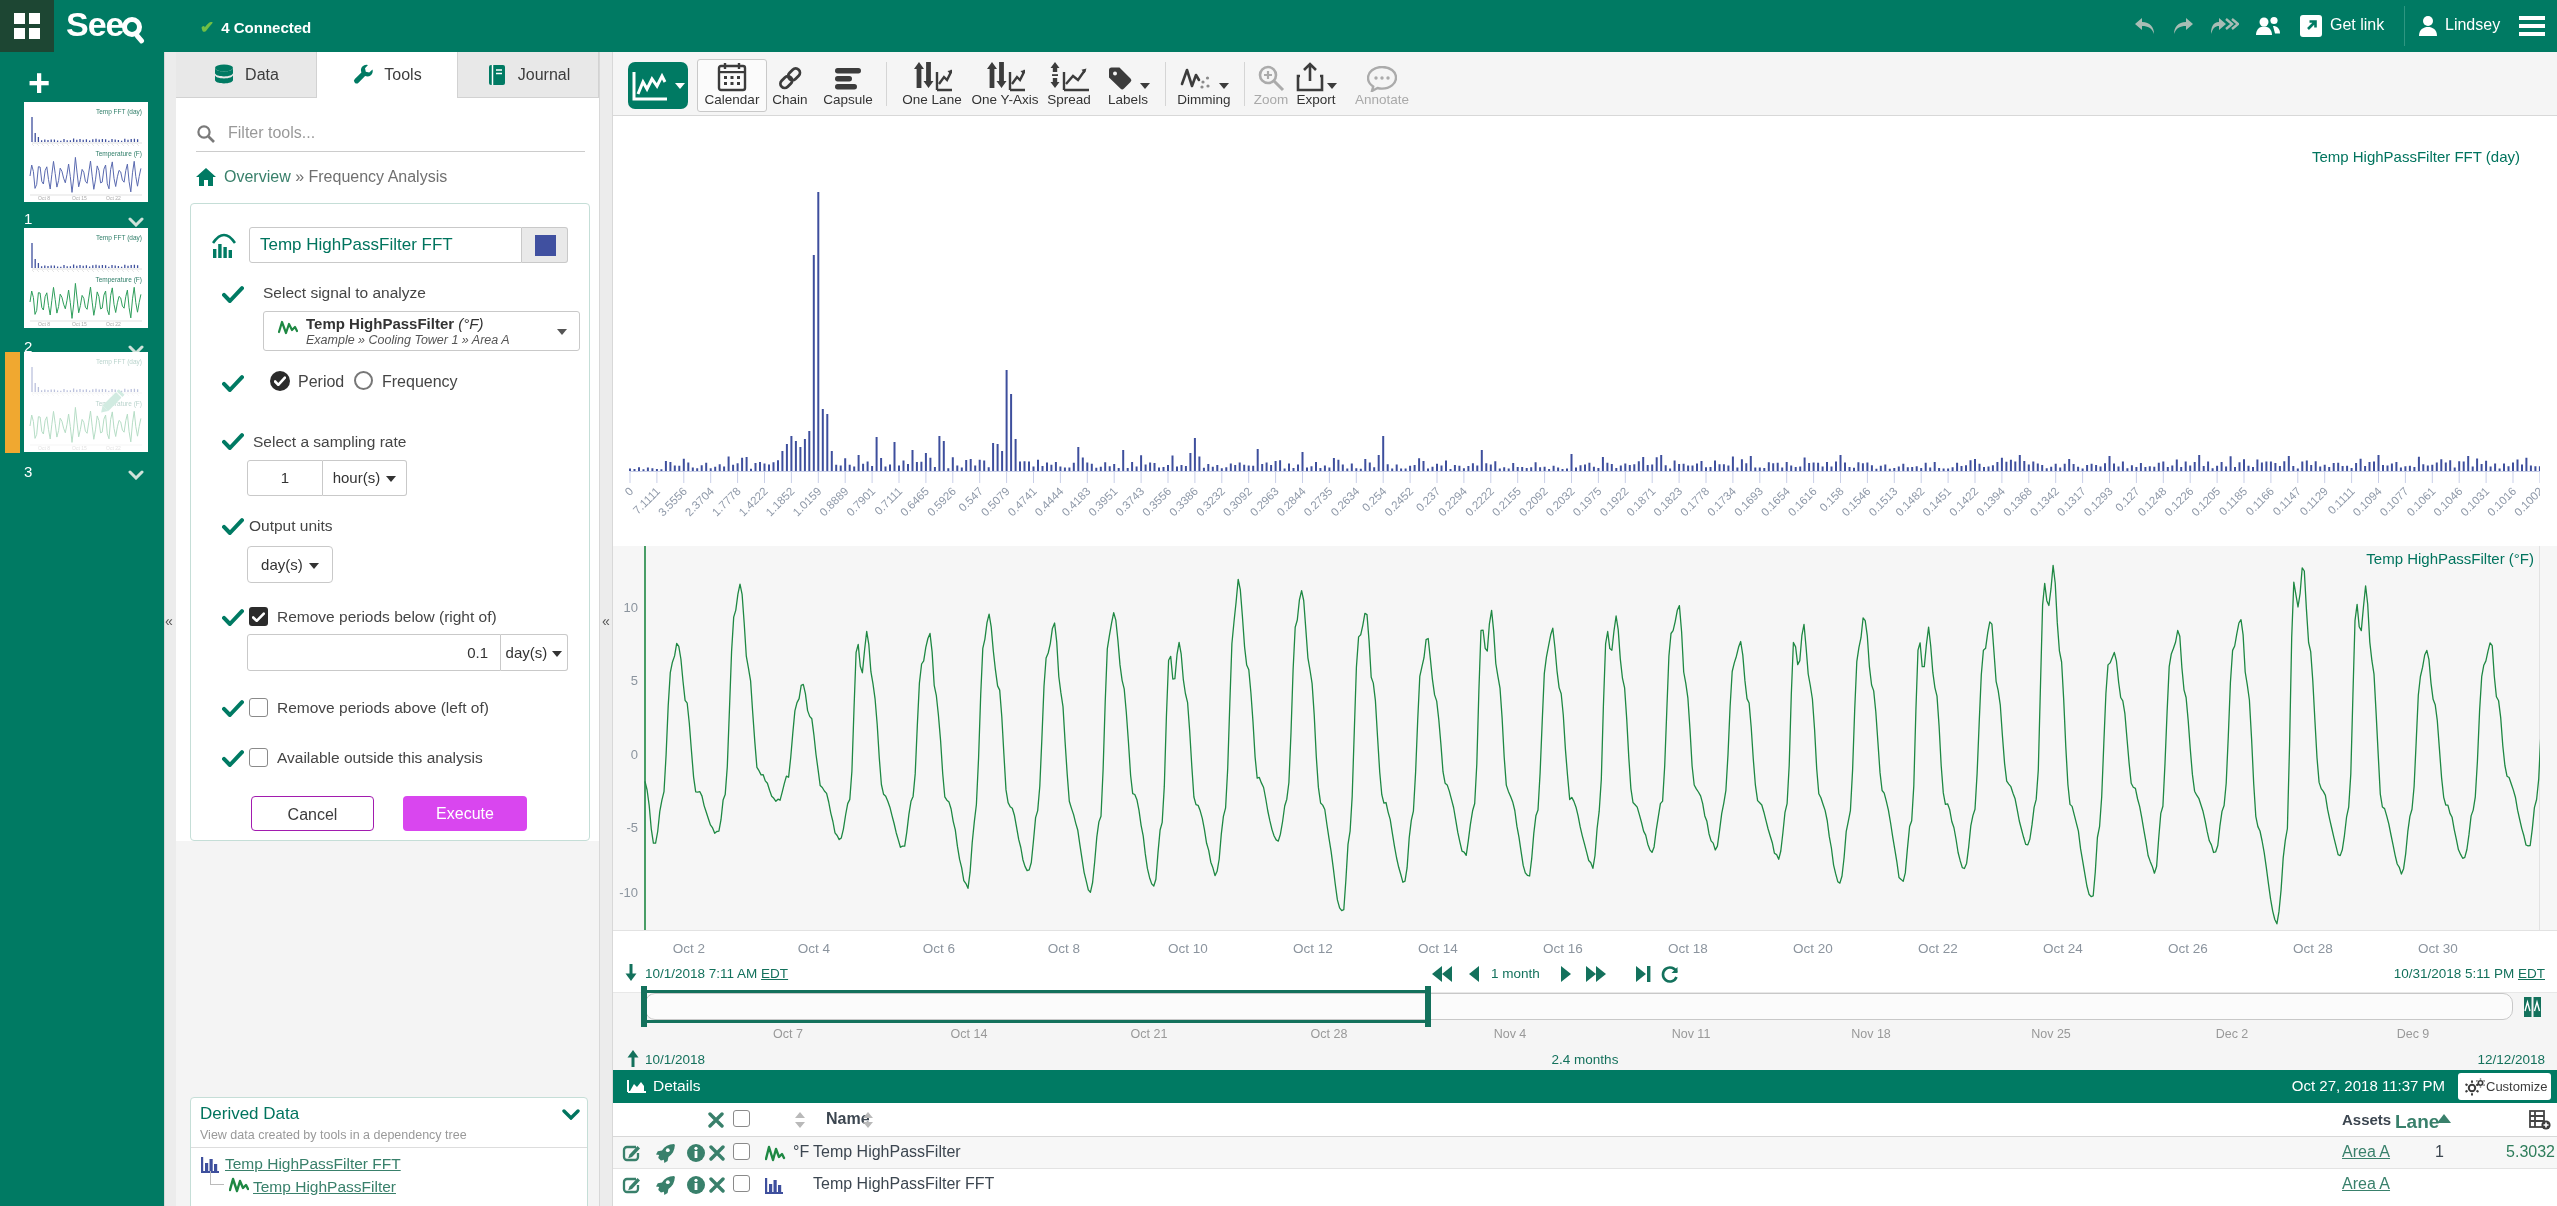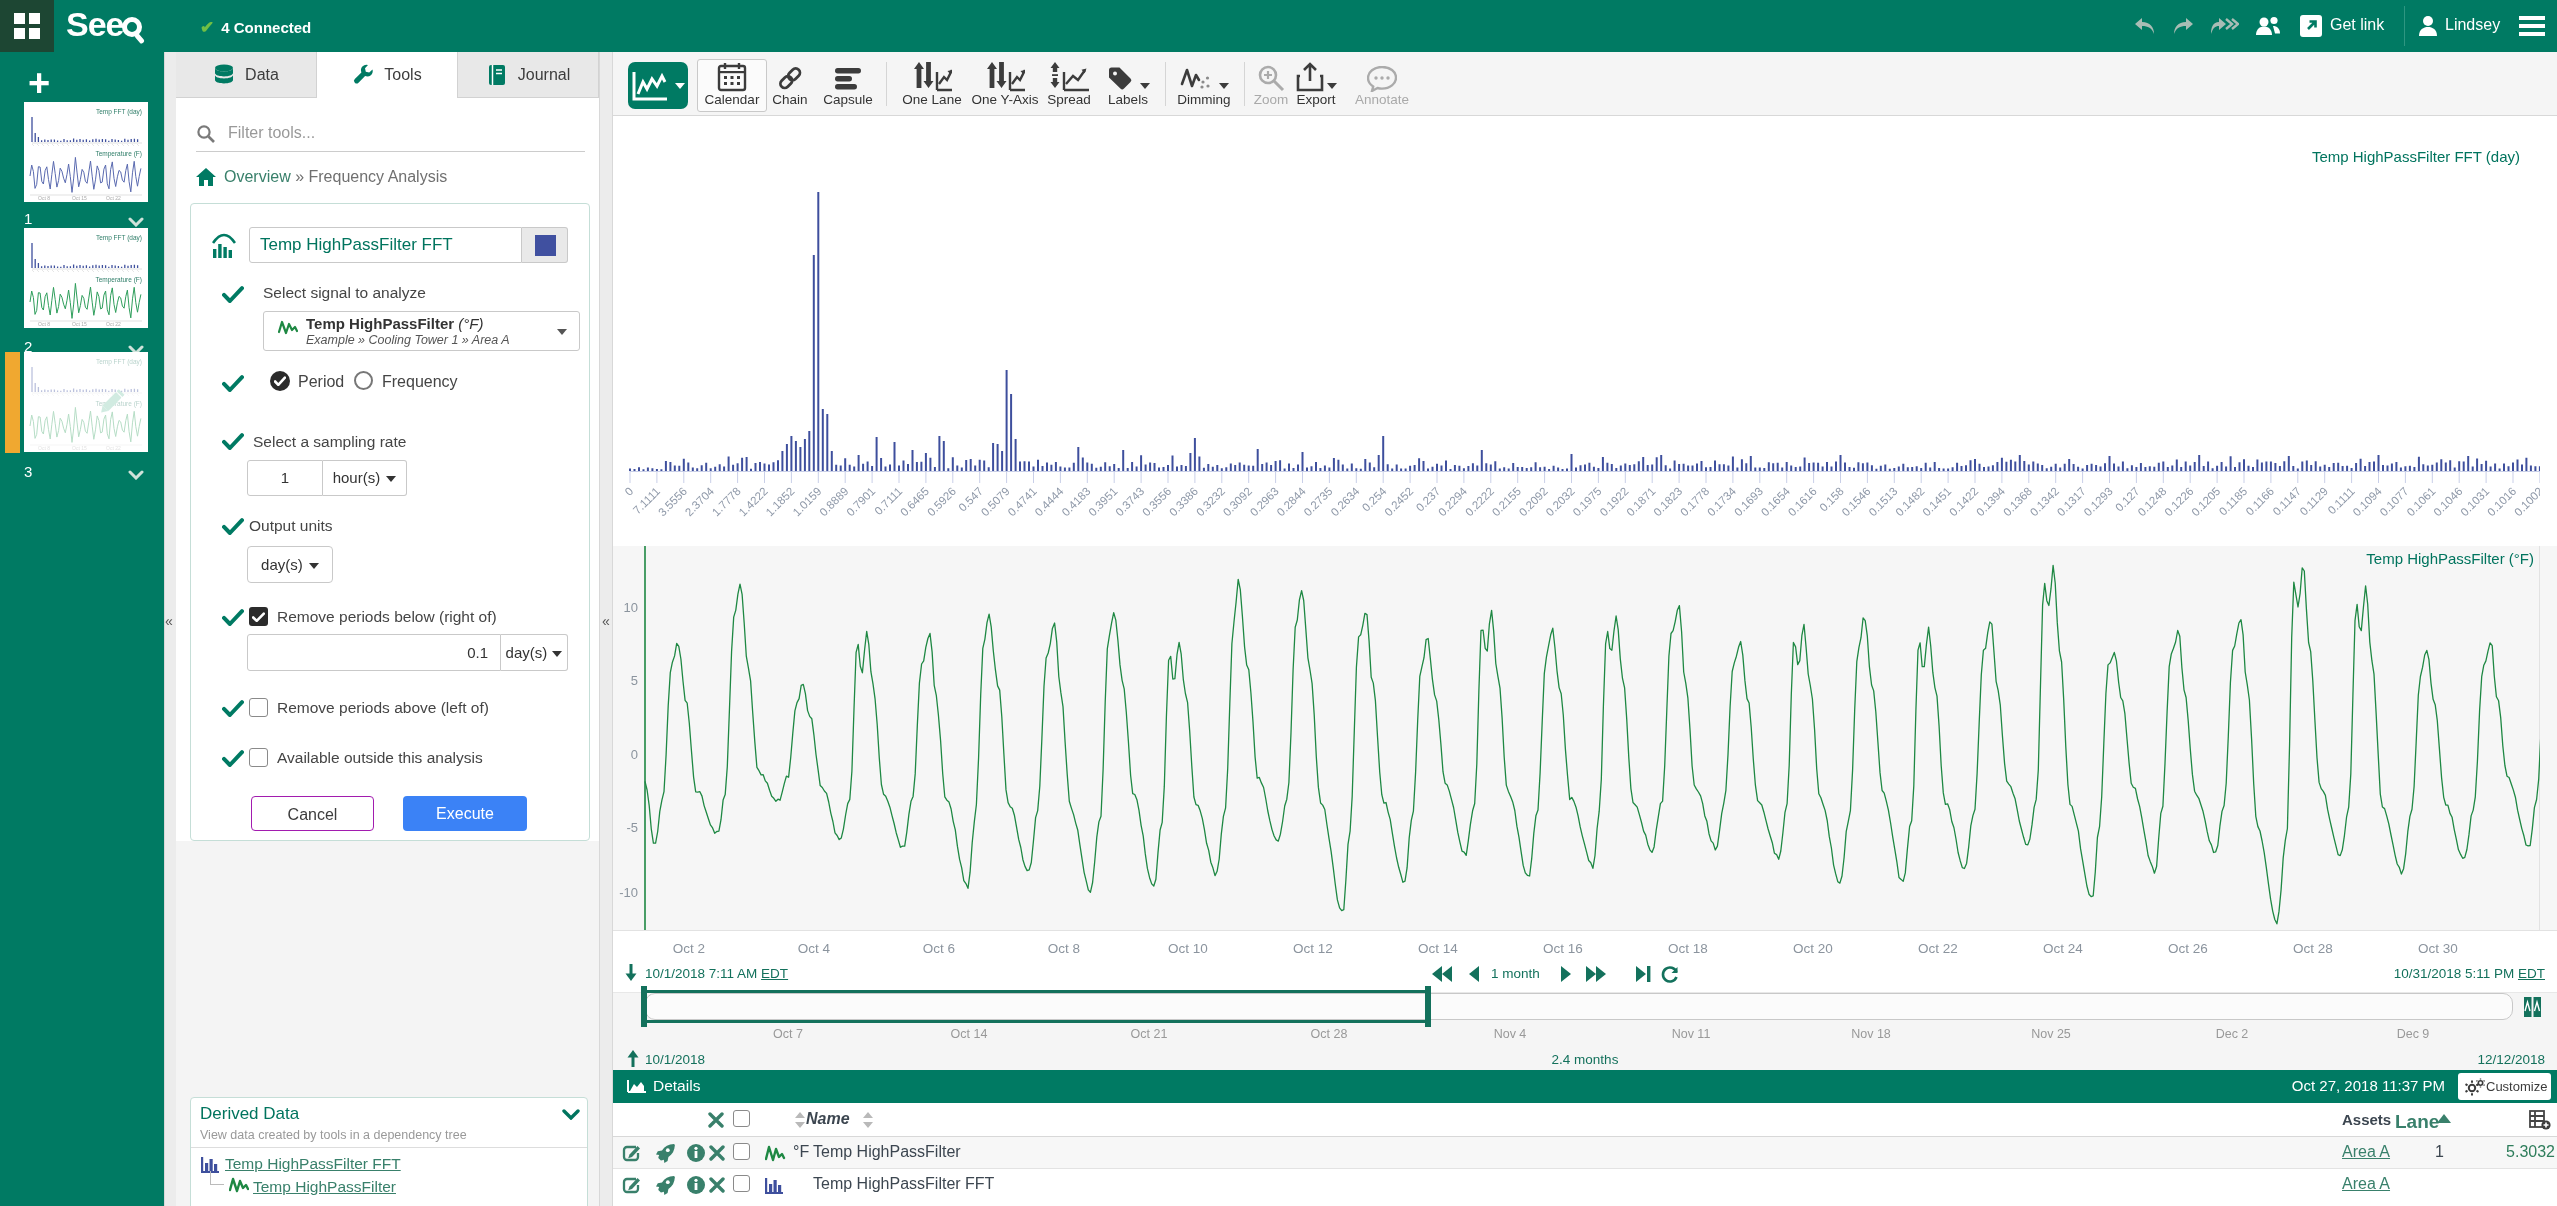--- a/index.html
+++ b/index.html
@@ -31,21 +31,21 @@
 #srch svg { margin-right:12px; }
 #crumb { position:absolute; left:20px; top:116px; font-size:16px; color:#707070; }
 #crumb a { color:#39806B; }
 #crumb svg { margin-right:8px; position:relative; top:-1px; }
 #card { position:absolute; left:14px; top:151px; width:400px; height:638px; background:#fff; border:1px solid #c5ded7; border-radius:4px; }
 #dcard { position:absolute; left:14px; top:1045px; width:398px; height:118px; background:#fff; border:1px solid #c5ded7; border-radius:4px; }
 .chk2 { position:absolute; left:31px; width:22px; height:18px; }
 .lbl { position:absolute; font-size:15.5px; color:#454545; }
 .inbox { position:absolute; background:#fff; border:1px solid #c9c9c9; border-radius:3px; }
 .caret { display:inline-block; width:0; height:0; border-left:5px solid transparent; border-right:5px solid transparent; border-top:6px solid #555; vertical-align:middle; }
-#execbtn { position:absolute; left:212px; top:592px; width:124px; height:35px; background:#3b82f6; border-radius:4px; color:#fff; font-size:16px; text-align:center; line-height:35px; }
+#execbtn { position:absolute; left:212px; top:592px; width:124px; height:35px; background:#d946ef; border-radius:4px; color:#fff; font-size:16px; text-align:center; line-height:35px; }
 #cancelbtn { position:absolute; left:60px; top:592px; width:123px; height:35px; background:#fff; border:1px solid #a21caf; border-radius:4px; color:#3c3c3c; font-size:16px; text-align:center; line-height:35px; }
 
 #gutter { position:absolute; left:599px; top:52px; width:14px; height:1154px; background:#ececec; border-left:1px solid #d8d8d8; border-right:1px solid #d8d8d8; }
 .collapser { position:absolute; top:613px; font-size:14px; color:#555; }
 
 #main { position:absolute; left:613px; top:52px; width:1944px; height:1154px; background:#fff; }
 #toolbar { position:absolute; left:0; top:0; width:1944px; height:64px; background:#f5f5f5; border-bottom:1px solid #d8d8d8; }
 .titem { position:absolute; top:8px; text-align:center; font-size:13.5px; color:#333; }
 .titem .ic { height:32px; display:flex; align-items:flex-end; justify-content:center; }
 .titem.dis { color:#a9a9a9; }
@@ -717,21 +717,21 @@
           <svg width="16" height="16" viewBox="0 0 16 16" style="">
             <path d="M2 2 L14 14 M14 2 L2 14" stroke="#39806B" stroke-width="3.4" stroke-linecap="round"></path>
           </svg>
         </span>
 <span class="abs" style="left:120px;top:7px;"><span style="display:inline-block;width:17px;height:17px;border:1.6px solid #8a8a8a;border-radius:3px;background:#fff;"></span></span>
 <span class="abs" style="left:181px;top:9px;">
           <svg width="12" height="16" viewBox="0 0 12 16" style="">
             <path d="M6 0 L11 6 H1 Z M6 16 L1 10 h10 Z" fill="#b9b9b9"></path>
           </svg>
         </span>
-<span class="abs" style="left:193px;top:7px;font-weight:bold;font-style:italic;">Name</span>
+<span class="abs" style="left:213px;top:7px;font-weight:bold;">Name</span>
 <span class="abs" style="left:249px;top:9px;">
           <svg width="12" height="16" viewBox="0 0 12 16" style="">
             <path d="M6 0 L11 6 H1 Z M6 16 L1 10 h10 Z" fill="#b9b9b9"></path>
           </svg>
         </span>
 <span class="abs" style="left:1729px;top:8px;font-weight:bold;font-size:15px;">Assets</span>
 <span class="abs" style="left:1782px;top:8px;color:#39806B;font-weight:bold;font-size:19px;">Lane</span>
 <span class="abs" style="left:1824px;top:11px;">
           <svg width="14" height="9" viewBox="0 0 14 9" style="">
             <path d="M7 0 L14 9 H0 Z" fill="#39806B"></path>

